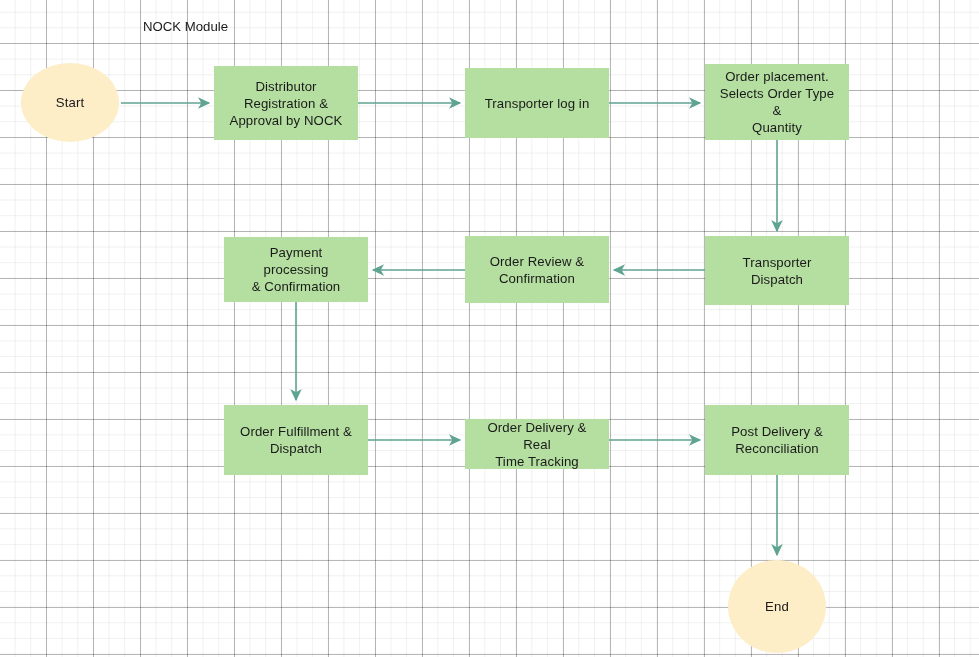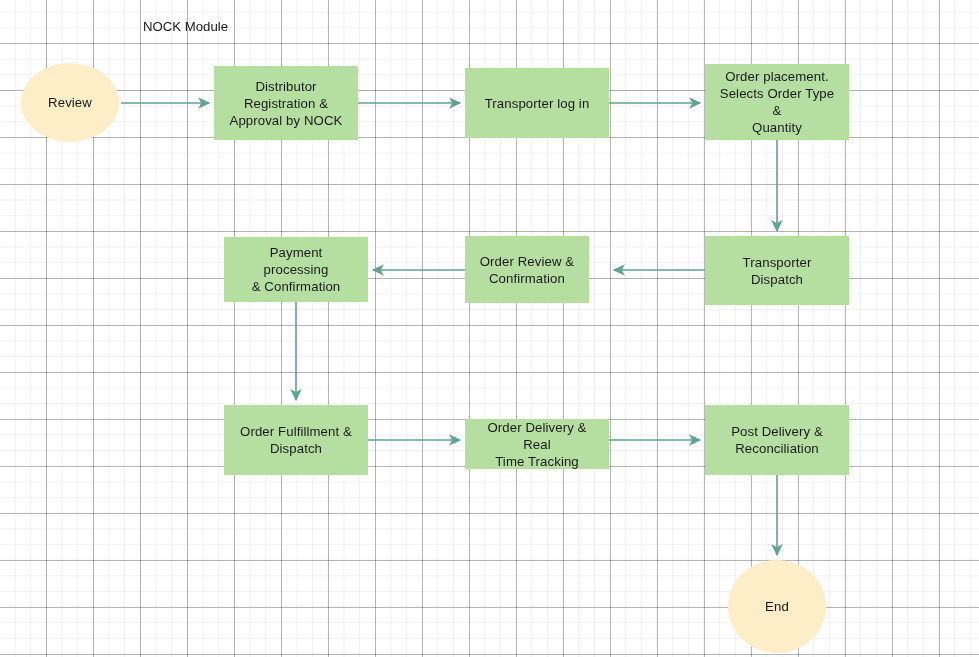--- a/index.html
+++ b/index.html
@@ -92,30 +92,30 @@
         <path d="M 296 302 L 296 400" marker-end="url(#arrowhead)" stroke="#5fa392"></path>
         <path d="M 368 440 L 460 440" marker-end="url(#arrowhead)" stroke="#5fa392"></path>
         <path d="M 609 440 L 700 440" marker-end="url(#arrowhead)" stroke="#5fa392"></path>
         <path d="M 777 475 L 777 555" marker-end="url(#arrowhead)" stroke="#5fa392"></path>
       </g>
   </svg>
 
   <div class="diagram-title" style="left: 143px; top: 18px; color: rgb(26, 26, 26);">NOCK Module</div>
 
   <div id="nodes-layer">
-      <div class="node terminator" style="left: 21px; top: 63px; width: 98px; height: 79px; background: rgb(253, 238, 200);">Review</div>
+      <div class="node terminator" style="left: 21px; top: 63px; width: 98px; height: 79px; background: rgb(253, 238, 200);">Start</div>
       <div class="node process" style="left: 214px; top: 66px; width: 144px; height: 74px; background: rgb(181, 223, 160);">Distributor
 Registration &amp;
 Approval by NOCK</div>
       <div class="node process" style="left: 465px; top: 68px; width: 144px; height: 70px; background: rgb(181, 223, 160);">Transporter log in</div>
       <div class="node process" style="left: 705px; top: 64px; width: 144px; height: 76px; background: rgb(181, 223, 160);">Order placement.
 Selects Order Type &amp;
 Quantity</div>
       <div class="node process" style="left: 705px; top: 236px; width: 144px; height: 69px; background: rgb(181, 223, 160);">Transporter Dispatch</div>
-      <div class="node process" style="left: 465px; top: 236px; width: 124px; height: 67px; background: rgb(181, 223, 160);">Order Review &amp;
+      <div class="node process" style="left: 465px; top: 236px; width: 144px; height: 67px; background: rgb(181, 223, 160);">Order Review &amp;
 Confirmation</div>
       <div class="node process" style="left: 224px; top: 237px; width: 144px; height: 65px; background: rgb(181, 223, 160);">Payment processing
 &amp; Confirmation</div>
       <div class="node process" style="left: 224px; top: 405px; width: 144px; height: 70px; background: rgb(181, 223, 160);">Order Fulfillment &amp;
 Dispatch</div>
       <div class="node process" style="left: 465px; top: 419px; width: 144px; height: 50px; background: rgb(181, 223, 160);">Order Delivery &amp; Real
 Time Tracking</div>
       <div class="node process" style="left: 705px; top: 405px; width: 144px; height: 70px; background: rgb(181, 223, 160);">Post Delivery &amp;
 Reconciliation</div>
       <div class="node terminator" style="left: 728px; top: 560px; width: 98px; height: 93px; background: rgb(253, 238, 200);">End</div>

